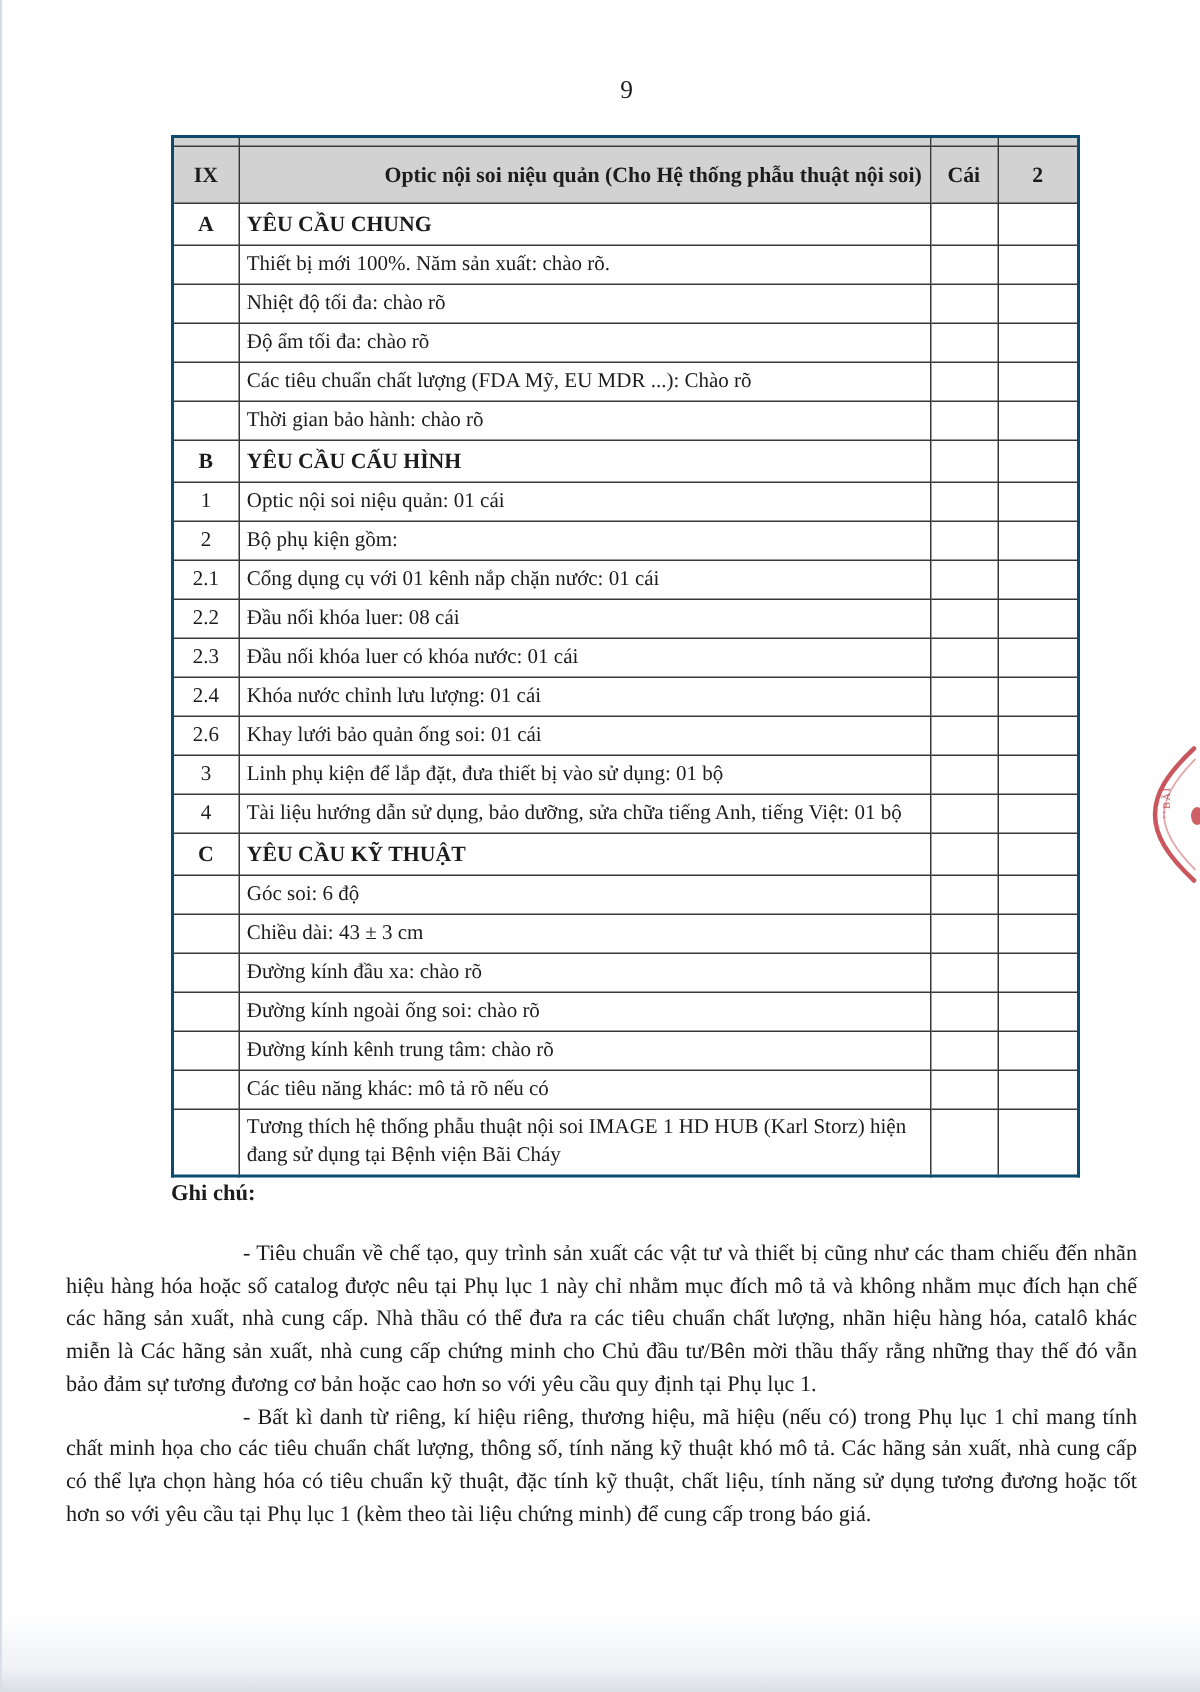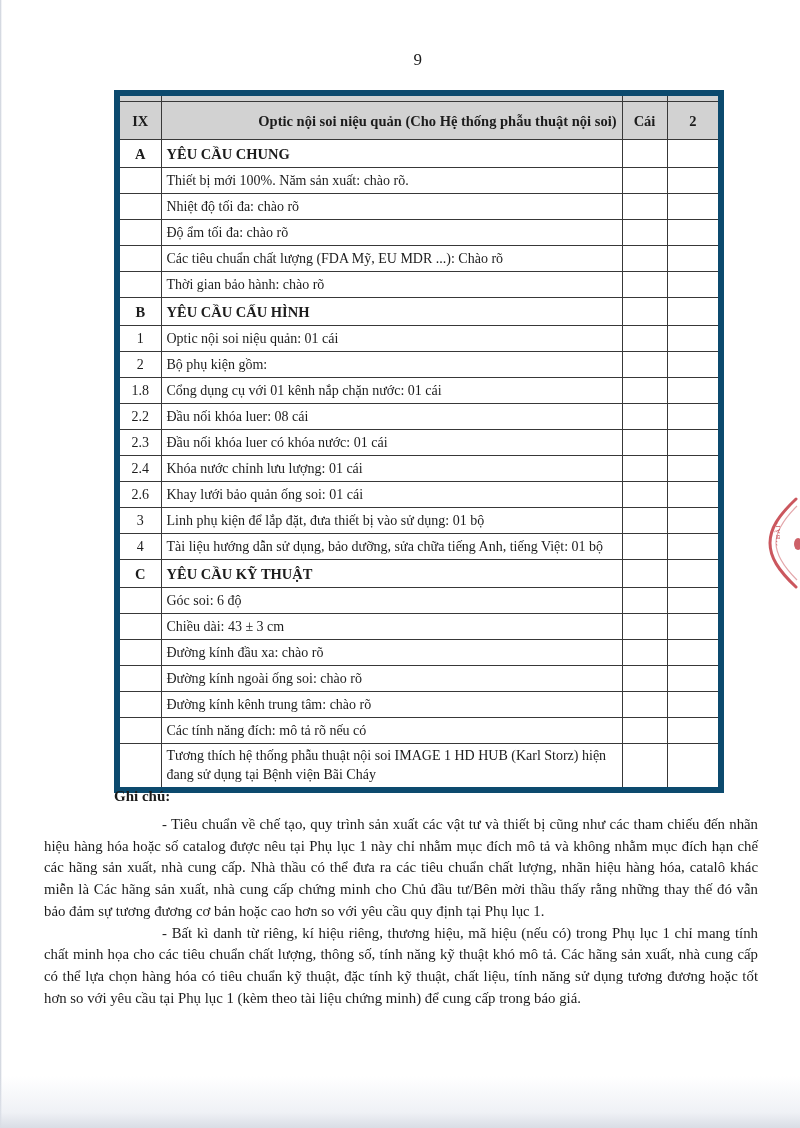--- a/index.html
+++ b/index.html
@@ -22,21 +22,21 @@
   }
   .page-number {
     position: absolute; top: 50px; left: 0; width: 100%;
     text-align: center; font-size: 17px; letter-spacing: .5px;
     padding-left: 36px; box-sizing: border-box;
   }
   
   table.spec {
     position: absolute; left: 114px; top: 90px;
     width: 604px; border-collapse: collapse; table-layout: fixed;
-    border: 6px solid #0c4a6e;
+    border: 2px solid #0c4a6e;
     font-size: 14px;
     padding-left: 19px;
   }
   table.spec td, table.spec th {
     border: 1px solid #383838;
     padding: 2px 5px;
     line-height: 1.38;
     vertical-align: middle;
     overflow: hidden;
   }
@@ -51,21 +51,21 @@
   td.c-desc { text-align: left; }
   tbody tr td { height: 21px; }
   tbody tr.section td { font-weight: bold; font-size: 14.5px; height: 23px; }
   
   .notes {
     position: absolute; left: 44px; top: 788px; width: 714px;
     font-size: 14.8px;
   }
   .notes-title {
     font-weight: bold; margin-left: 70px; font-size: 15px;
-    margin-bottom: 9px;
+    margin-bottom: 21px;
   }
   .notes p {
     margin: 0; text-align: justify; text-indent: 118px;
     line-height: 21.7px;
   }
   
   .stamp {
     position: absolute; right: 0; top: 496px; width: 44px; height: 94px;
     pointer-events: none;
   }
@@ -148,21 +148,21 @@
     <td class="c-unit"></td>
     <td class="c-qty"></td>
   </tr>
       <tr>
     <td class="c-no">2</td>
     <td class="c-desc">Bộ phụ kiện gồm:</td>
     <td class="c-unit"></td>
     <td class="c-qty"></td>
   </tr>
       <tr>
-    <td class="c-no">1.8</td>
+    <td class="c-no">2.1</td>
     <td class="c-desc">Cổng dụng cụ với 01 kênh nắp chặn nước: 01 cái</td>
     <td class="c-unit"></td>
     <td class="c-qty"></td>
   </tr>
       <tr>
     <td class="c-no">2.2</td>
     <td class="c-desc">Đầu nối khóa luer: 08 cái</td>
     <td class="c-unit"></td>
     <td class="c-qty"></td>
   </tr>
@@ -227,21 +227,21 @@
     <td class="c-qty"></td>
   </tr>
       <tr>
     <td class="c-no"></td>
     <td class="c-desc">Đường kính kênh trung tâm: chào rõ</td>
     <td class="c-unit"></td>
     <td class="c-qty"></td>
   </tr>
       <tr>
     <td class="c-no"></td>
-    <td class="c-desc">Các tính năng đích: mô tả rõ nếu có</td>
+    <td class="c-desc">Các tiêu năng khác: mô tả rõ nếu có</td>
     <td class="c-unit"></td>
     <td class="c-qty"></td>
   </tr>
       <tr>
     <td class="c-no"></td>
     <td class="c-desc">Tương thích hệ thống phẫu thuật nội soi IMAGE 1 HD HUB (Karl Storz) hiện đang sử dụng tại Bệnh viện Bãi Cháy</td>
     <td class="c-unit"></td>
     <td class="c-qty"></td>
   </tr>
     </tbody>

